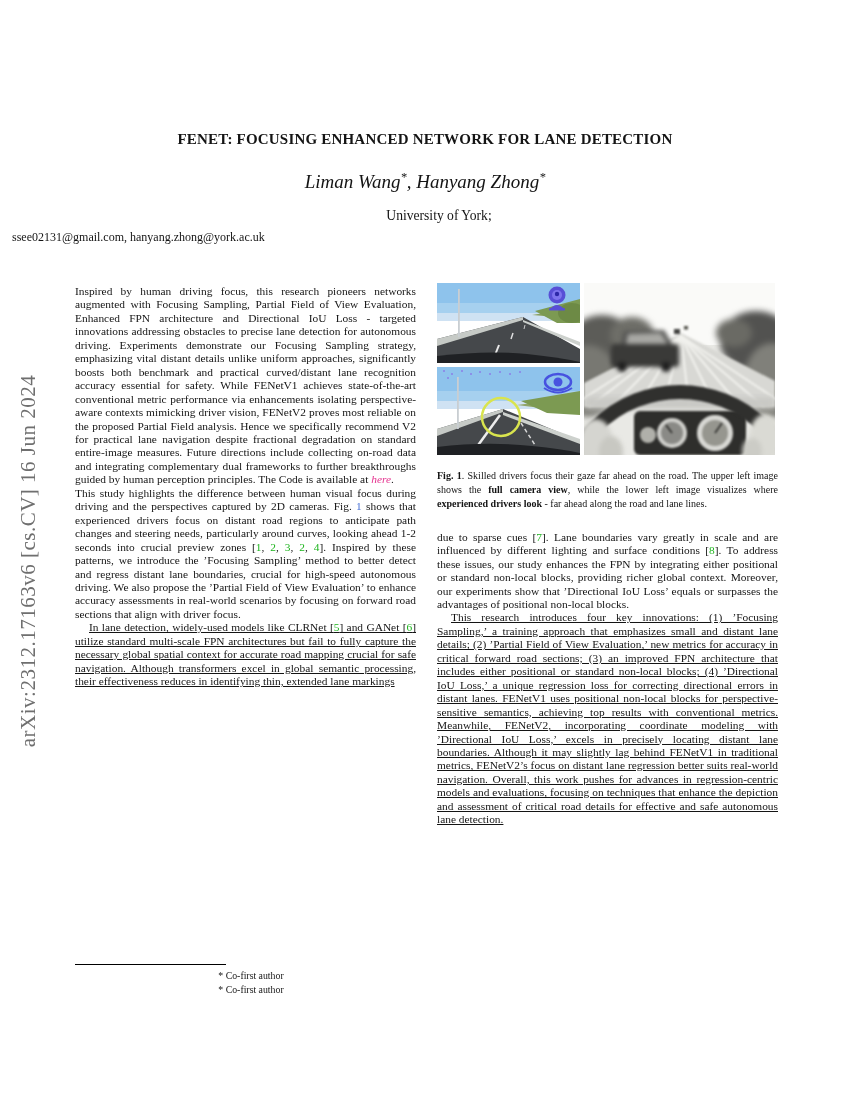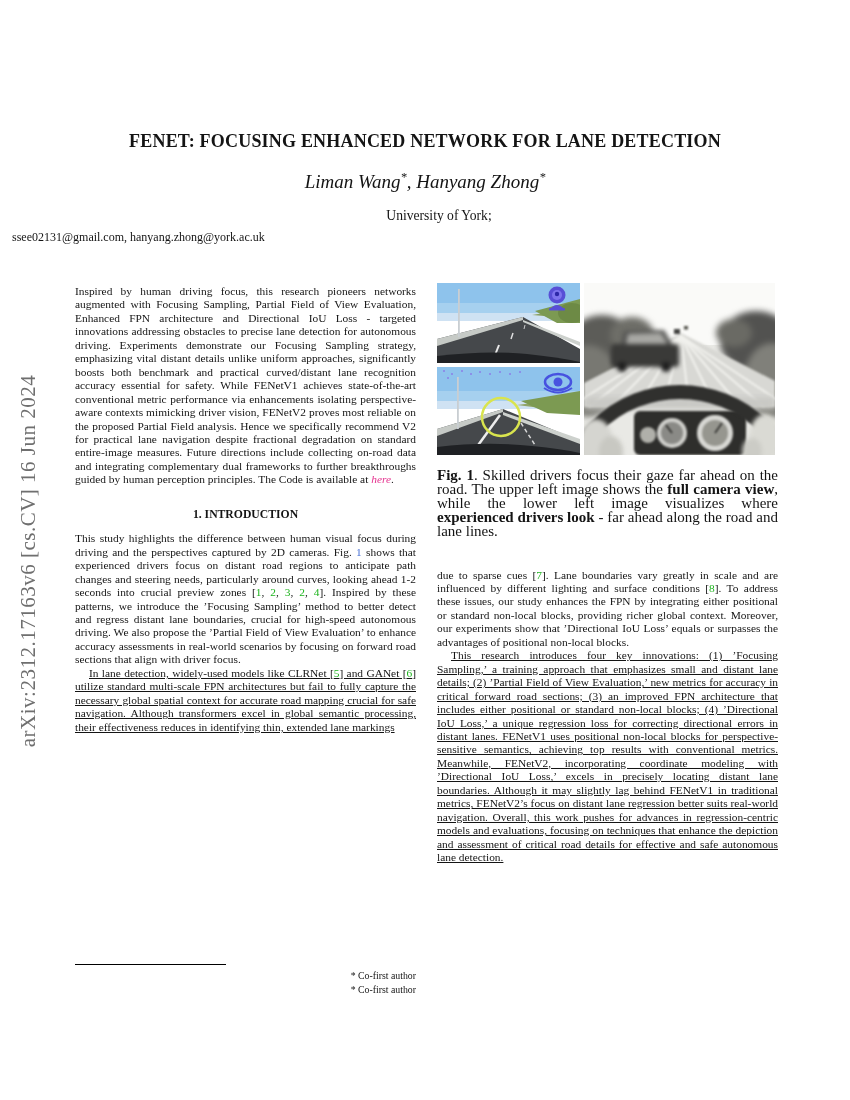--- a/index.html
+++ b/index.html
@@ -10,66 +10,65 @@
   }
   html,body{margin:0;padding:0;background:#ffffff;}
   body{width:850px;height:1100px;position:relative;font-family:"Liberation Serif",serif;color:#141414;overflow:hidden;}
 
   .sidebar-text{
     position:absolute;left:16px;top:841px;transform-origin:0 0;transform:rotate(-90deg);
     width:560px;text-align:center;font-size:21px;letter-spacing:.5px;white-space:nowrap;
     color:var(--sidebar_text);
   }
 
-  .title{position:absolute;top:131px;left:0;width:100%;text-align:center;font-weight:bold;font-size:18px;letter-spacing:.2px;}
+  .title{position:absolute;top:131px;left:0;width:100%;text-align:center;font-weight:bold;font-size:15px;letter-spacing:.2px;}
   .authors{position:absolute;top:170px;left:0;width:100%;text-align:center;font-style:italic;font-size:19px;}
   .affiliation{position:absolute;top:208px;left:14px;width:100%;text-align:center;font-size:13.6px;}
   .emails{position:absolute;top:230px;left:12px;width:100%;font-size:12px;}
 
   .col{position:absolute;width:341px;font-size:11.4px;line-height:13.45px;text-align:justify;}
   .col-left{left:75px;top:285px;}
   .col-right{left:437px;top:283px;}
 
   .sec-heading{text-align:center;font-weight:bold;font-size:11.7px;}
   .abstract-heading{margin-bottom:9px;}
   .intro-heading{margin-top:21px;margin-bottom:11px;}
   p{margin:0;}
   .indent{text-indent:14px;text-decoration:underline;}
 
   .seg-cite{color:var(--citation);}
   .seg-link{color:var(--link);cursor:pointer;font-style:italic;}
   .seg-figref{color:var(--figure_ref);cursor:pointer;}
   .seg-bold{font-weight:bold;}
   .seg-sup{vertical-align:super;font-size:65%;}
 
-  .footnote-block{position:absolute;left:75px;top:964px;width:341px;font-size:9.8px;line-height:13.5px;text-align:right;}
+  .footnote-block{position:absolute;left:75px;top:964px;width:341px;font-size:9.8px;line-height:13.5px;text-align:center;}
   .footnote-rule{width:151px;border:none;border-top:1px solid #000;margin:0 0 4px 0;}
   .footnote{text-indent:11px;}
 
   .figure{display:flex;gap:4px;margin-bottom:14px;}
   .fig-left{display:flex;flex-direction:column;gap:4px;width:143px;}
   svg{display:block;}
-  .caption{font-size:15px;line-height:13.9px;text-align:justify;margin-bottom:30px;}
+  .caption{font-size:10px;line-height:13.9px;text-align:justify;margin-bottom:20px;}
   .blur1{filter:blur(1px);}
   .blur2{filter:blur(2px);}
   .blur3{filter:blur(3px);}
 </style>
 </head>
 <body>
 
 <div class="sidebar-text">arXiv:2312.17163v6  [cs.CV]  16 Jun 2024</div>
 
 <div class="title">FENET: FOCUSING ENHANCED NETWORK FOR LANE DETECTION</div>
 <div class="authors"><span>Liman Wang</span><span class="seg-sup">*</span><span>, Hanyang Zhong</span><span class="seg-sup">*</span></div>
 <div class="affiliation">University of York;</div>
 <div class="emails">ssee02131@gmail.com, hanyang.zhong@york.ac.uk</div>
 
 <div class="col col-left">
   <p><span>Inspired by human driving focus, this research pioneers networks augmented with Focusing Sampling, Partial Field of View Evaluation, Enhanced FPN architecture and Directional IoU Loss - targeted innovations addressing obstacles to precise lane detection for autonomous driving.  Experiments demonstrate our Focusing Sampling strategy, emphasizing vital distant details unlike uniform approaches, significantly boosts both benchmark and practical curved/distant lane recognition accuracy essential for safety.  While FENetV1 achieves state-of-the-art conventional metric performance via enhancements isolating perspective-aware contexts mimicking driver vision, FENetV2 proves most reliable on the proposed Partial Field analysis.  Hence we specifically recommend V2 for practical lane navigation despite fractional degradation on standard entire-image measures. Future directions include collecting on-road data and integrating complementary dual frameworks to further breakthroughs guided by human perception principles. The Code is available at </span><span class="seg-link">here</span><span>.</span></p>
-  <div class="sec-heading intro-heading">1. INTRODUCTION</div>
   <p><span>This study highlights the difference between human visual focus during driving and the perspectives captured by 2D cameras.  Fig. </span><span class="seg-figref">1</span><span> shows that experienced drivers focus on distant road regions to anticipate path changes and steering needs, particularly around curves, looking ahead 1-2 seconds into crucial preview zones [</span><span class="seg-cite">1</span><span>, </span><span class="seg-cite">2</span><span>, </span><span class="seg-cite">3</span><span>, </span><span class="seg-cite">2</span><span>, </span><span class="seg-cite">4</span><span>].  Inspired by these patterns, we introduce the ’Focusing Sampling’ method to better detect and regress distant lane boundaries, crucial for high-speed autonomous driving. We also propose the ’Partial Field of View Evaluation’ to enhance accuracy assessments in real-world scenarios by focusing on forward road sections that align with driver focus.</span></p>
   <p class="indent"><span>In lane detection, widely-used models like CLRNet [</span><span class="seg-cite">5</span><span>] and GANet [</span><span class="seg-cite">6</span><span>] utilize standard multi-scale FPN architectures but fail to fully capture the necessary global spatial context for accurate road mapping crucial for safe navigation. Although transformers excel in global semantic processing, their effectiveness reduces in identifying thin, extended lane markings</span></p>
 </div>
 
 <div class="footnote-block">
   <hr class="footnote-rule">
   <div class="footnote">* Co-first author</div>
   <div class="footnote">* Co-first author</div>
 </div>
 

